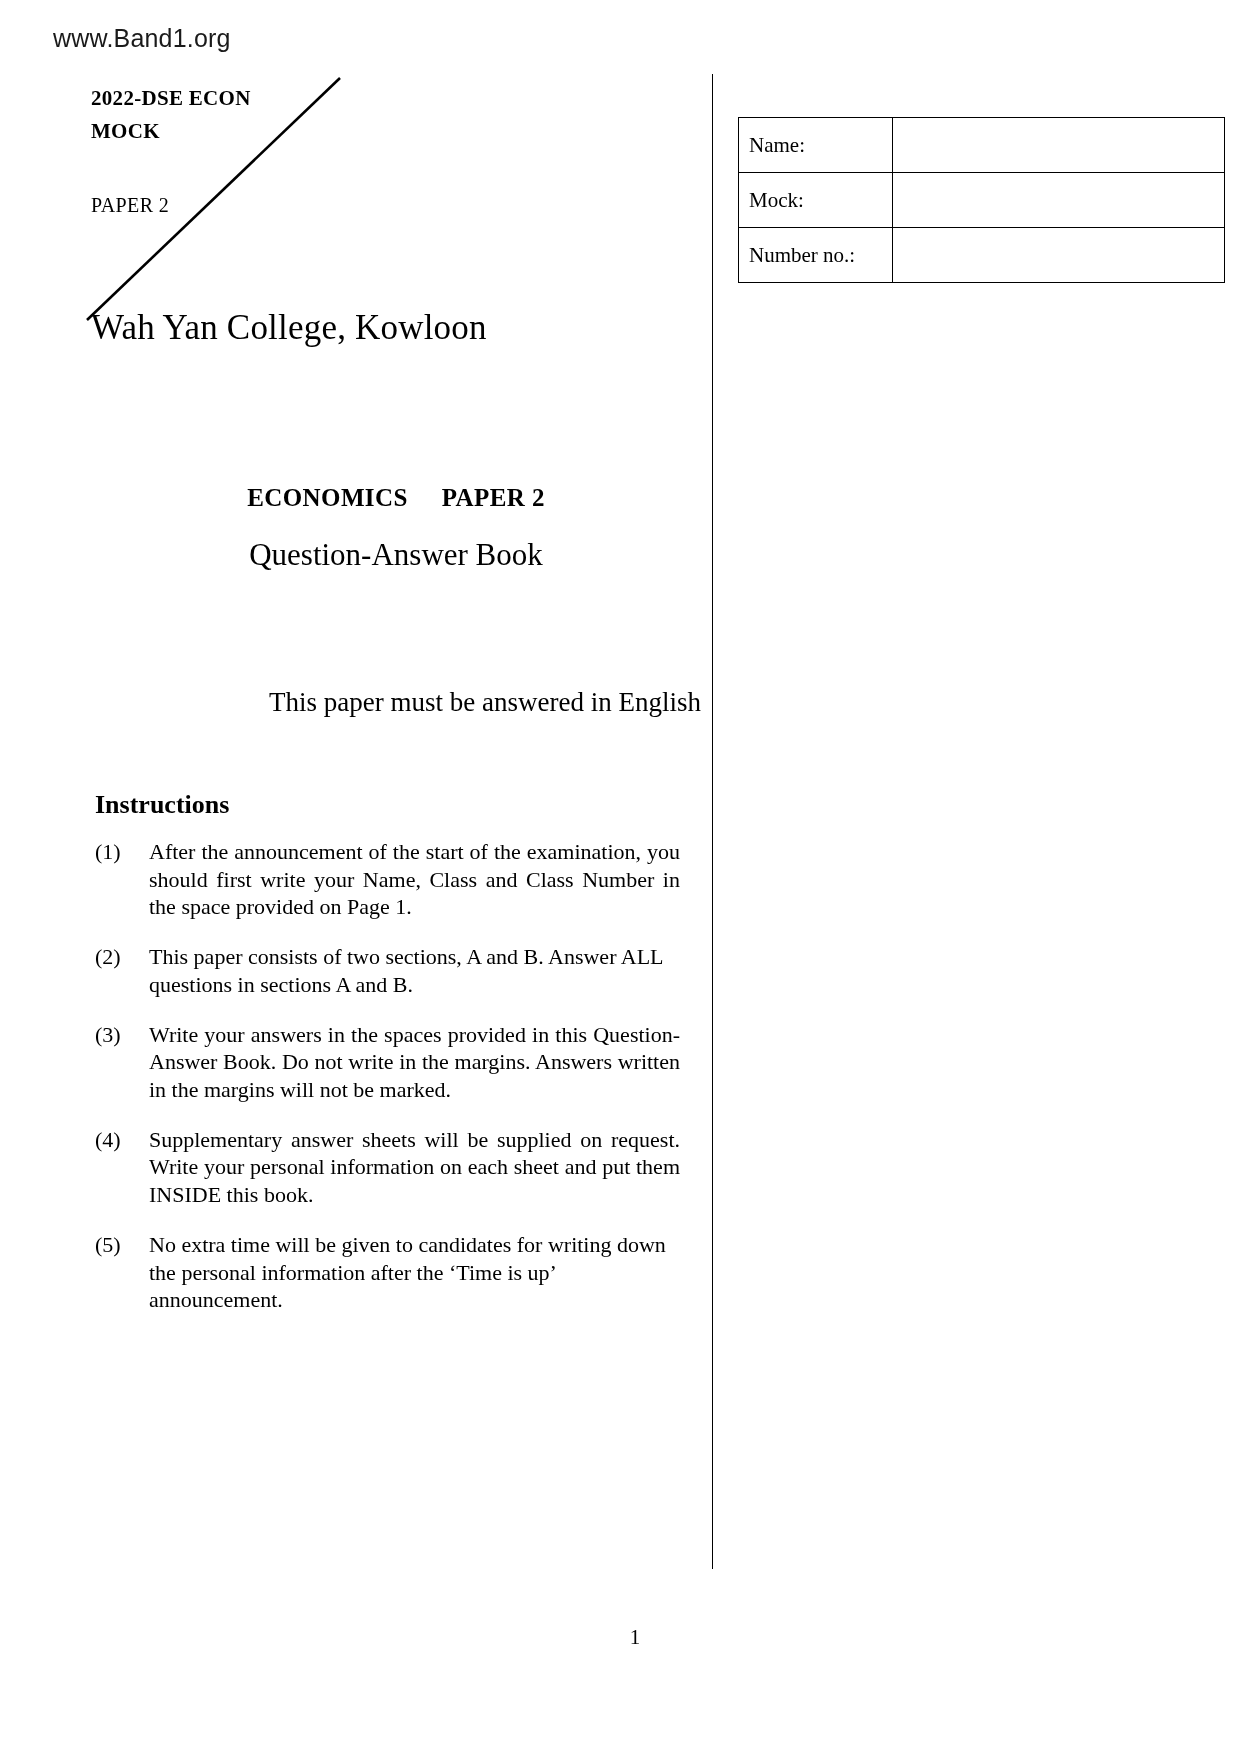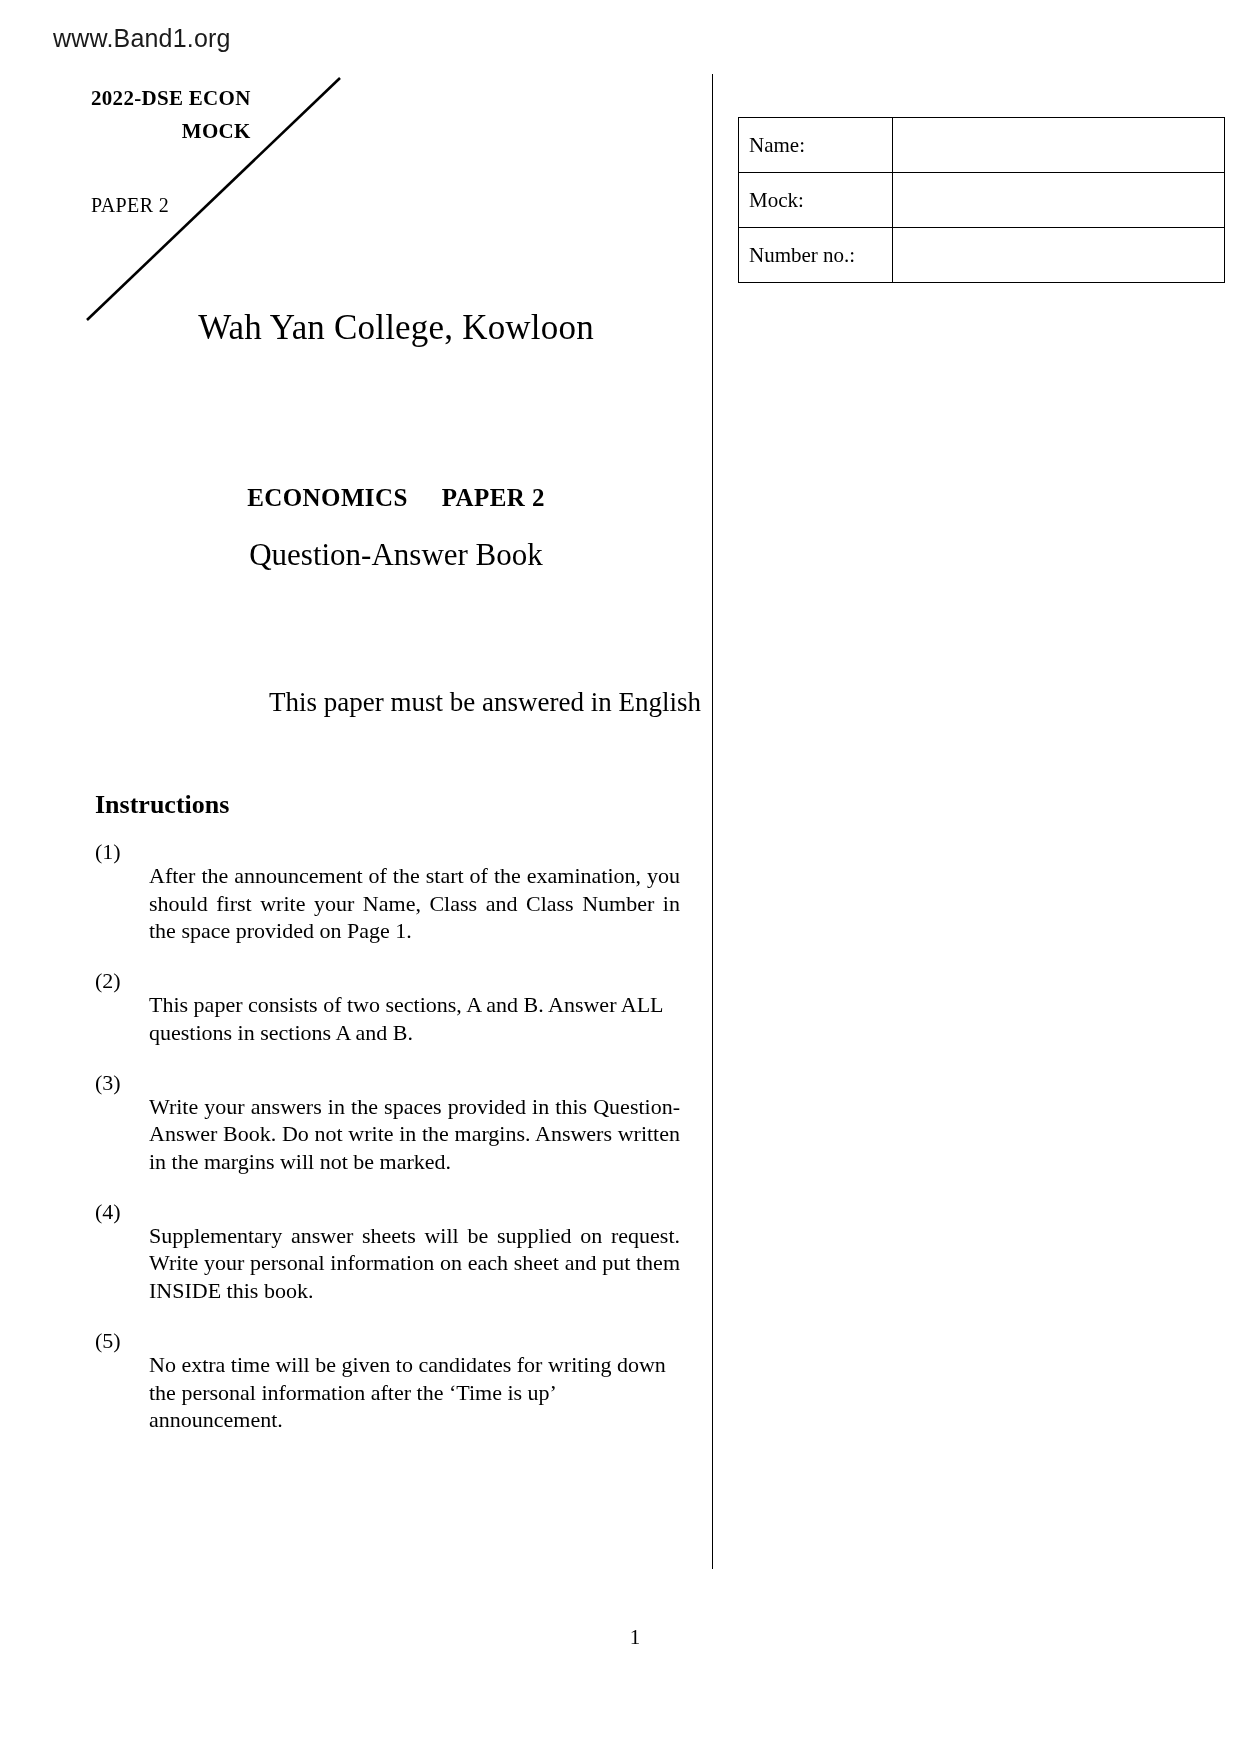--- a/index.html
+++ b/index.html
@@ -36,21 +36,20 @@
 
   
   .exam-code {
     position: absolute;
     left: 76px;
     top: 82px;
     font-weight: bold;
     font-size: 21px;
     line-height: 1.55;
     letter-spacing: 0.3px;
-    text-align: right;
   }
   .paper-label {
     position: absolute;
     left: 76px;
     top: 194px;
     font-size: 20px;
     letter-spacing: 0.4px;
   }
 
   
@@ -91,21 +90,21 @@
     white-space: nowrap;
   }
   .id-value {
     width: 311px;
   }
   .school-name {
     position: absolute;
     left: 76px;
     top: 308px;
     width: 610px;
-    text-align: center;
+    text-align: left;
     font-size: 35px;
     letter-spacing: 0.2px;
   }
   .exam-name {
     position: absolute;
     left: 76px;
     top: 377px;
     width: 610px;
     text-align: center;
     font-size: 25px;
@@ -171,21 +170,20 @@
     line-height: 1.26;
   }
   .ins-num {
     width: 54px;
     flex: 0 0 54px;
   }
   .ins-text {
     flex: 1 1 auto;
     text-align: justify;
     text-justify: inter-word;
-    margin-top: 24px;
   }
   .ins-text.nojust {
     text-align: left;
   }
 
   
   .page-number {
     position: absolute;
     left: 0;
     top: 1625px;

